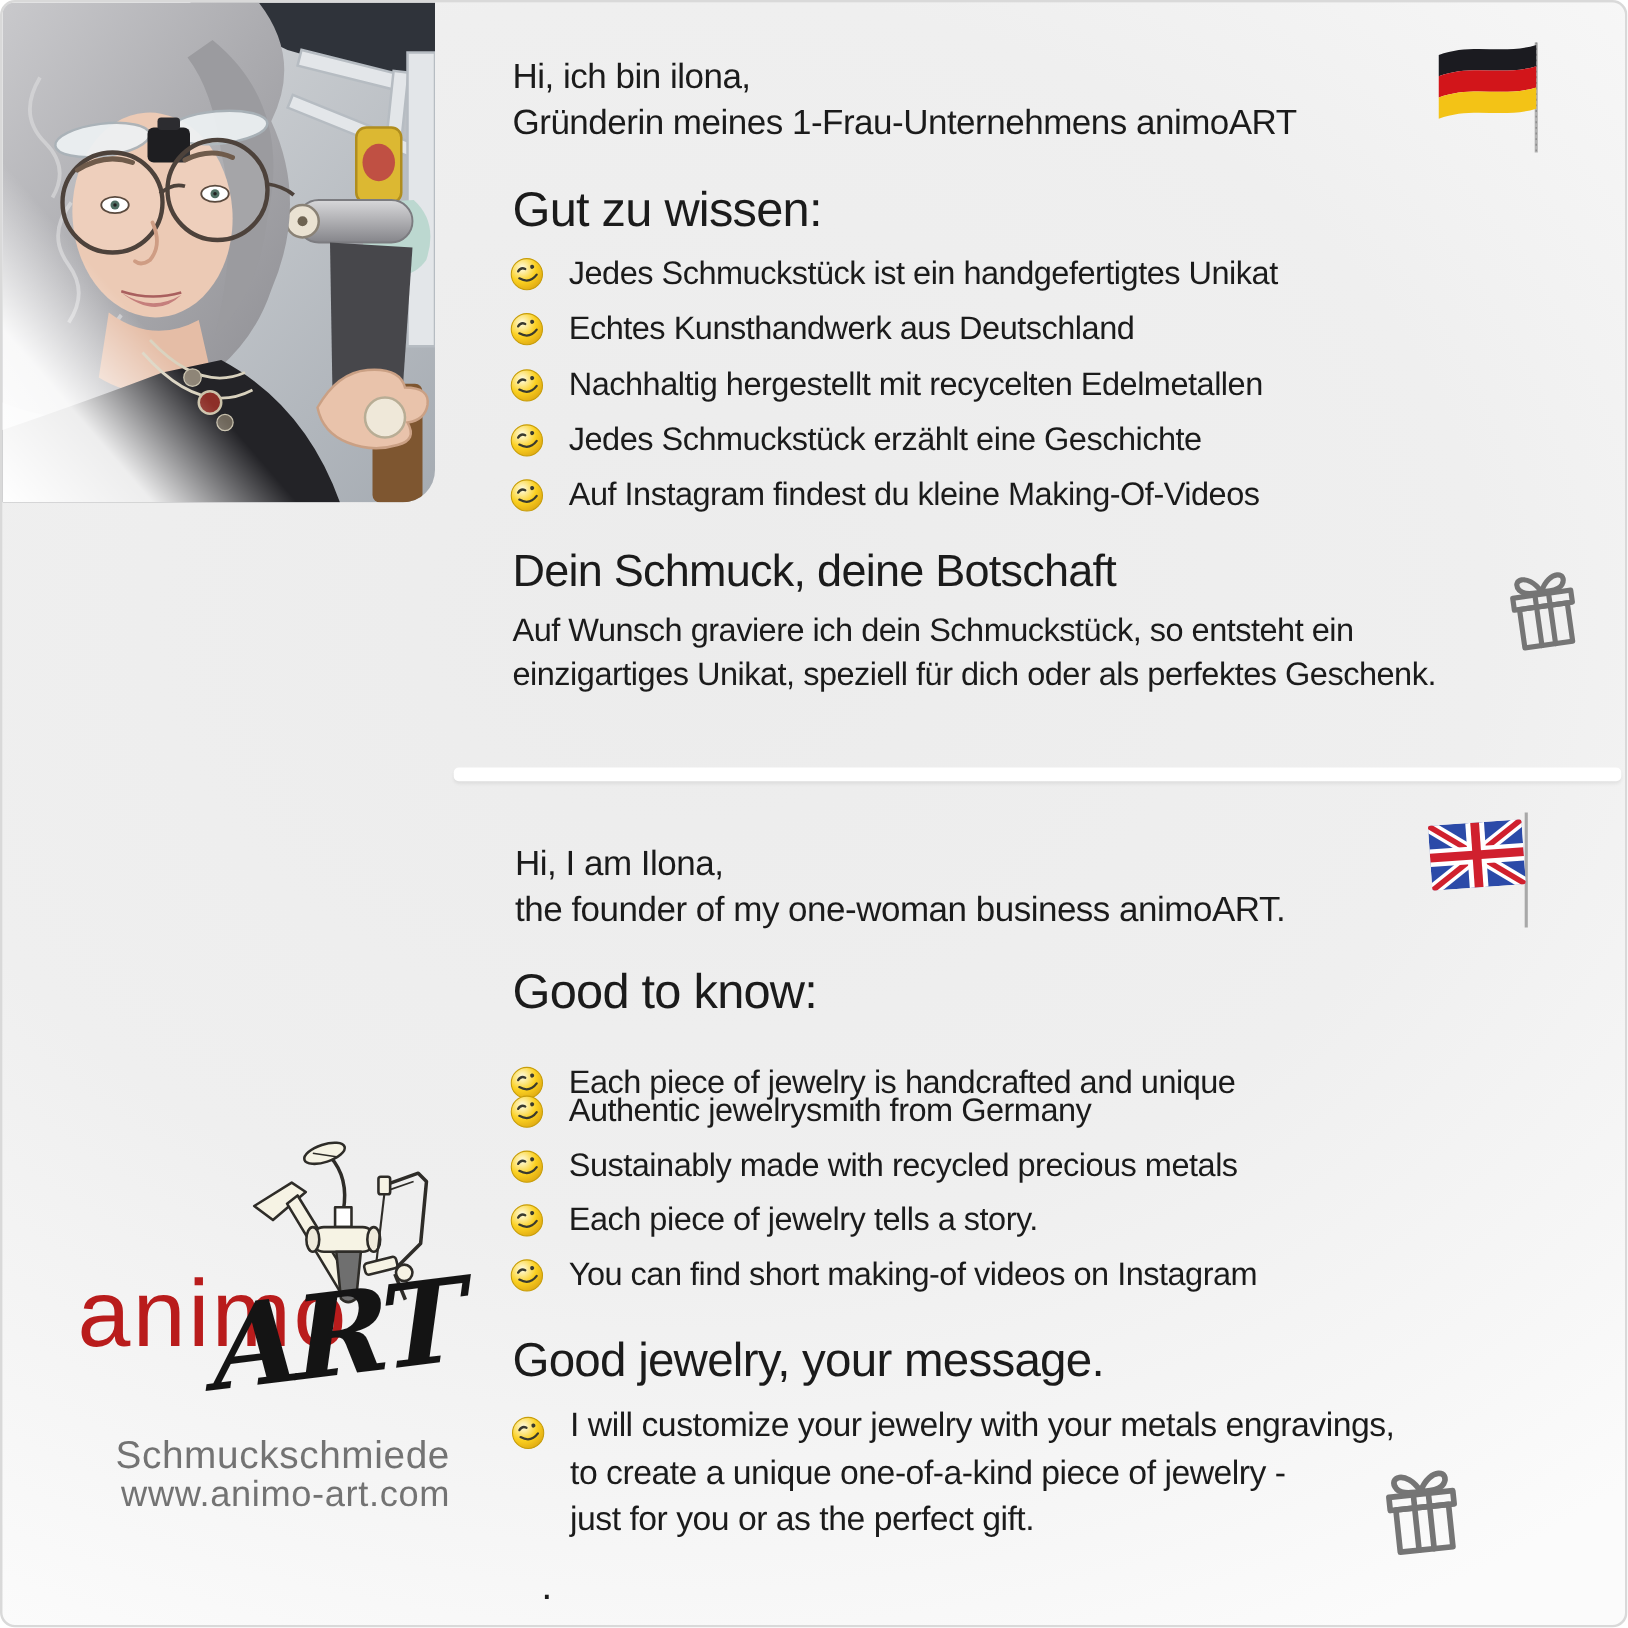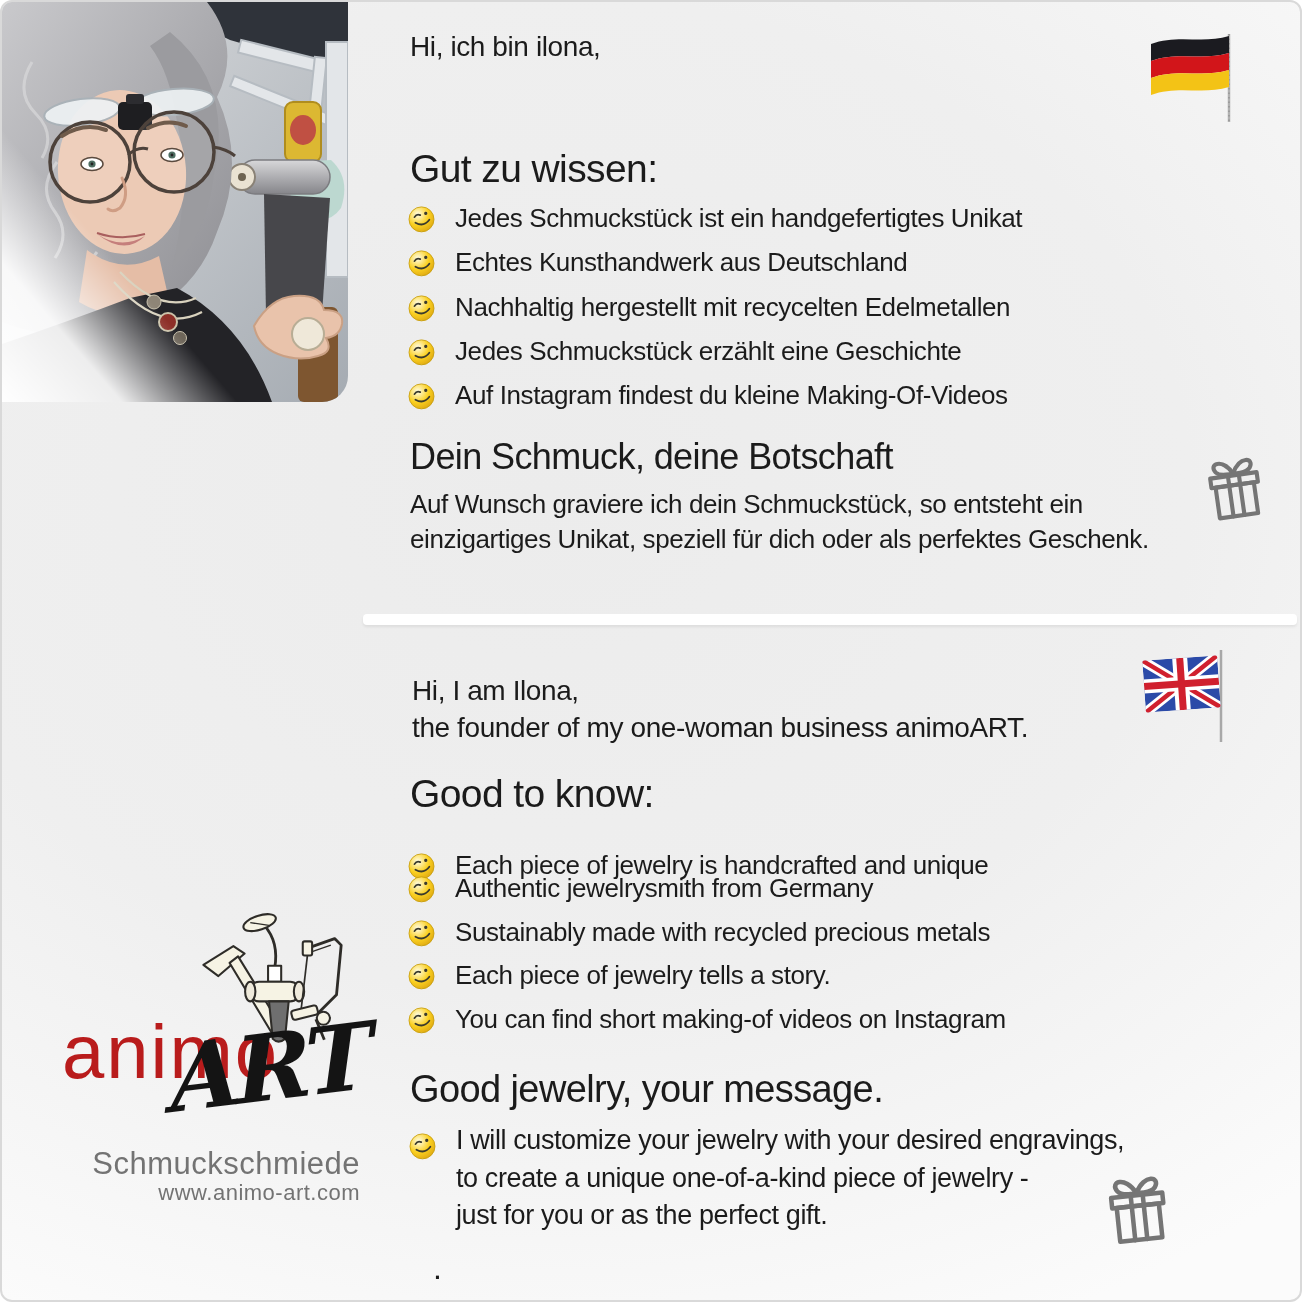--- a/index.html
+++ b/index.html
@@ -48,21 +48,21 @@
     position:absolute; left:170px; top:1026px;
     font-family:"DejaVu Serif", serif; font-style:italic; font-weight:800;
     font-size:92px; letter-spacing:-5px; color:#141414;
     transform:rotate(-7deg) skewX(-4deg); transform-origin:0 50%;
   }
   .logo-tagline, .logo-site {
     position:absolute; left:40px; width:320px; text-align:right;
     color:#737373; letter-spacing:0.5px;
   }
   .logo-tagline { top:1146px; font-size:31px; }
-  .logo-site    { top:1180px; font-size:22px; }
+  .logo-site    { top:1180px; font-size:29px; }
 
   .dot { position:absolute; left:433px; top:1250px; font-size:32px; }
   .hidden-defs { position:absolute; width:0; height:0; overflow:hidden; }
 </style>
 </head>
 <body>
 
 <svg class="hidden-defs" aria-hidden="true">
   <defs>
     <radialGradient id="gSmile" cx="35%" cy="30%" r="80%">
@@ -224,22 +224,23 @@
       </g>
       <circle cx="152" cy="300" r="7" fill="#8e8577" stroke="#c9c2ae"></circle>
       <circle cx="166" cy="320" r="9" fill="#8d2f28" stroke="#cbc2a9" stroke-width="2"></circle>
       <circle cx="178" cy="336" r="6.5" fill="#6e665a" stroke="#c9c2ae"></circle>
       <path d="M252,324 q16,-28 40,-30 q26,-2 30,14 q20,0 18,14 q-2,12 -16,14 q8,14 -8,18 q-20,6 -40,-2 q-20,-8 -24,-28 Z" fill="#e9c3ab" stroke="#caa084" stroke-width="2"></path>
       <circle cx="306" cy="332" r="16" fill="#efe8d9" stroke="#b8ad95" stroke-width="2"></circle>
       <rect width="346" height="400" fill="url(#gFade)"></rect>
     </svg>
   </div>
 
-  <div class="txt greeting" style="left:410px; top:28px;">
+  <div class="txt greeting" style="left:410px; top:42px;">
     <div>Hi, ich bin ilona,</div>
+    <div>Gründerin meines 1-Frau-Unternehmens animoART</div>
   </div>
 
   <svg class="flag" style="left:1145px; top:28px; width:100px; height:100px;">
       <use href="#sym-flag-de"></use>
     </svg>
 
   <div class="txt heading" style="left:410px; top:147px;">Gut zu wissen:</div>
 
   <div class="bullet-row" style="top:203px;">
     <svg class="smiley">
@@ -326,21 +327,21 @@
       </svg>
     <span class="bt">You can find short making-of videos on Instagram</span>
   </div>
 
   <div class="txt subheading" style="left:410px; top:1068px; font-size:38px;">Good jewelry, your message.</div>
 
   <svg class="smiley" style="position:absolute; left:407px; top:1130px; width:31px; height:31px;">
       <use href="#sym-smiley"></use>
     </svg>
   <div class="txt" style="left:456px; top:1122px; font-size:27px; line-height:37.5px;">
-    <div>I will customize your jewelry with your desired engravings,</div>
+    <div>I will customize your jewelry with your metals engravings,</div>
     <div>to create a unique one-of-a-kind piece of jewelry -</div>
     <div>just for you or as the perfect gift.</div>
   </div>
 
   <svg class="gift" style="left:1104px; top:1170px; width:68px; height:76px; transform:rotate(-6deg);">
       <use href="#sym-gift"></use>
     </svg>
 
   <div class="dot">.</div>
 

